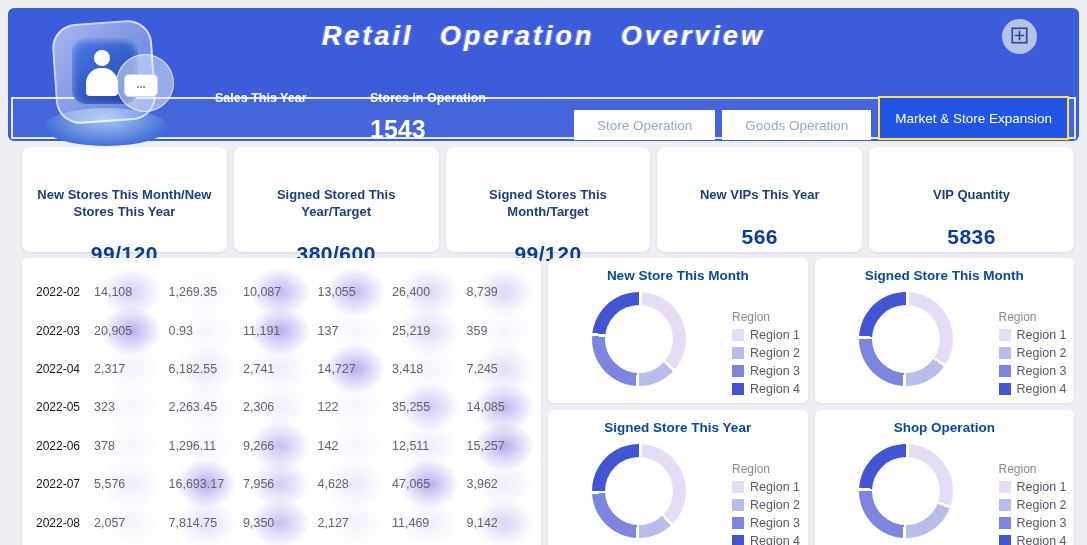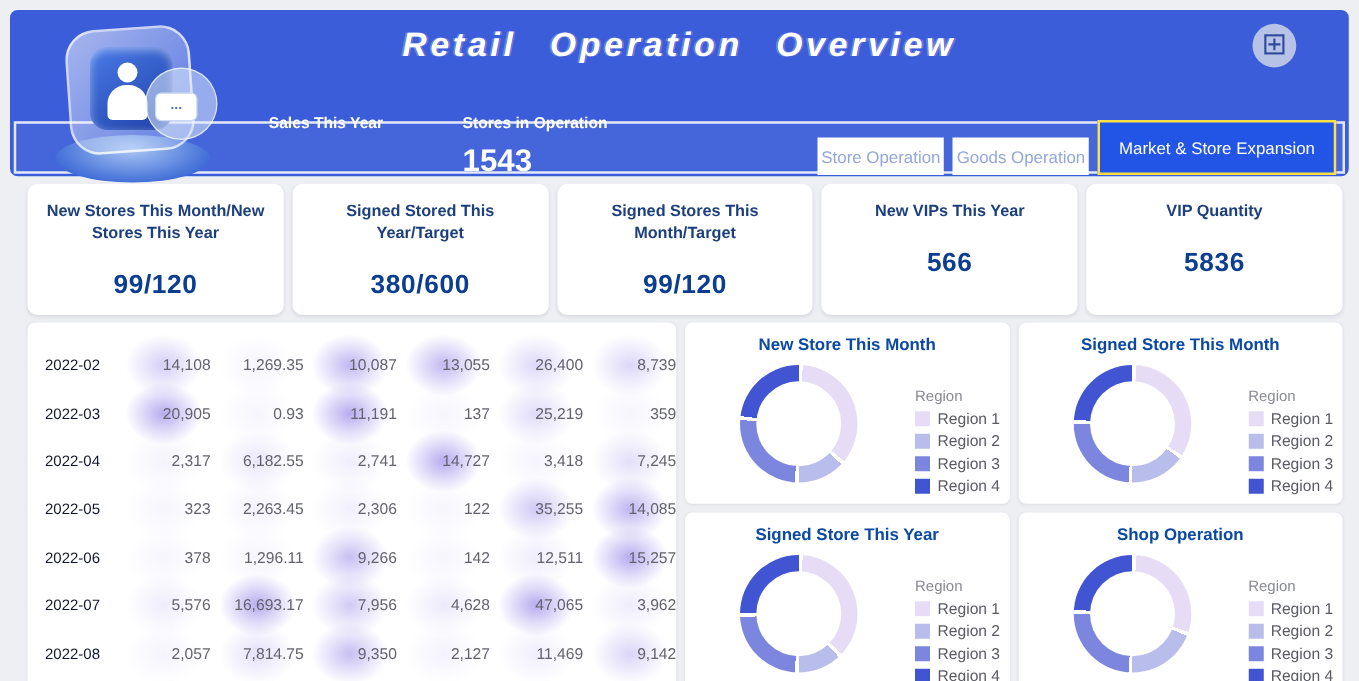--- a/index.html
+++ b/index.html
@@ -18,21 +18,21 @@
   .circle-btn { position:absolute; top:11px; right:42px; width:35px; height:35px; border-radius:50%;
                 background:#B6C2E6; border:none; cursor:pointer; display:flex; align-items:center;
                 justify-content:center; z-index:3; }
   .stats { position:absolute; left:207px; top:63px; display:flex; z-index:2;margin-top:20px; }
   .stat:nth-child(1){ width:155px; } .stat:nth-child(2){ width:165px; }
   .stat-label { font-size:12.5px; font-weight:600; color:#fff; }
   .stat-value { margin-top:10px; color:#fff; }
   .stat-value .num { font-size:25px; font-weight:bold; }
   .stat-value .suffix { font-size:14px; font-weight:600; }
   .tabs { position:absolute; right:10px; bottom:1px; display:flex; gap:7px; align-items:flex-end; z-index:2; }
-  .tab { height:30px; padding:0 3px; background:#fff; color:#92A6DB; font-size:13.5px;
+  .tab { height:30px; padding:0 23px; background:#fff; color:#92A6DB; font-size:13.5px;
          border:none; cursor:pointer; font-family:inherit; }
   .tab.active { background:var(--active-tab,#2255E6); color:#fff; border:2px solid #fde047; height:44px; padding:4px 15px; }
 
   
   .logo { position:absolute; left:20px; top:4px; width:170px; height:136px; z-index:3; }
   .logo .base { position:absolute; left:16px; bottom:2px; width:124px; height:38px; border-radius:50%;
                 background:radial-gradient(ellipse at 50% 30%, #A9C6F4, #3E6BD6 75%); }
   .logo .glass { position:absolute; left:26px; top:10px; width:100px; height:100px; border-radius:24px;
                  background:linear-gradient(135deg, rgba(255,255,255,.55), rgba(195,214,250,.22));
                  border:2px solid rgba(255,255,255,.65); transform:rotate(-4deg); }
@@ -45,32 +45,32 @@
   .logo .lens { position:absolute; left:88px; top:42px; width:58px; height:58px; border-radius:50%;
                 background:rgba(226,236,252,.55); border:1.5px solid rgba(255,255,255,.7); }
   .logo .bubble { position:absolute; left:96px; top:62px; width:34px; height:23px; background:#fff;
                   border-radius:5px; border:1px solid #CBD8F2; color:#4a6fd8; font-size:11px; font-weight:bold;
                   text-align:center; line-height:18px; }
 
   
   .kpi-row { position:absolute; left:22px; top:147px; width:1052px; height:105px; display:flex; gap:7px; }
   .kpi-card { flex:1; background:#fff; border-radius:8px; box-shadow:0 1px 3px rgba(20,30,80,.10);
               text-align:center; padding:14px 12px 0; }
-  .kpi-label { font-size:13px; font-weight:600; color:var(--kpi-label,#1C3F7D); line-height:1.3; }
+  .kpi-label { font-size:13px; font-weight:600; color:var(--kpi-label,#1C3F7D); line-height:1.3;margin-top:26px; }
   .kpi-value { font-size:21px; font-weight:bold; color:var(--kpi-value,#0B3D91); margin-top:21px; letter-spacing:.5px; }
 
   
   .main-row { position:absolute; left:22px; top:258px; width:1052px; height:320px; display:flex; gap:7px; }
   .card { background:#fff; border-radius:6px; box-shadow:0 1px 3px rgba(20,30,80,.08); }
 
   
   .table-card { width:519px; padding-top:15px; overflow:hidden; }
   .trow { display:grid; grid-template-columns:72px repeat(6,1fr); height:38.4px; align-items:center; }
   .tdate { text-align:center; font-size:12px; color:#0f172a; }
-  .tcell { position:relative; text-align:right; font-size:12.5px; color:#63636E; }
+  .tcell { position:relative; text-align:left; font-size:12.5px; color:#63636E; }
   .tcell .hl { position:absolute; left:50%; top:50%; width:62px; height:50px; transform:translate(-50%,-50%);
                border-radius:50%;
                background:radial-gradient(ellipse, rgba(126,104,226,.55) 0%, rgba(126,104,226,0) 70%); }
   .tcell .v { position:relative; }
 
   
   .charts-grid { flex:1; display:grid; grid-template-columns:1fr 1fr; grid-template-rows:145px 1fr; gap:7px; }
   .chart-card { position:relative; overflow:hidden; }
   .chart-title { text-align:center; margin-top:10px; font-size:13.5px; font-weight:bold; color:var(--chart-title,#0B4AA2); }
   .chart-body { display:flex; align-items:flex-start; margin-top:9px; }

